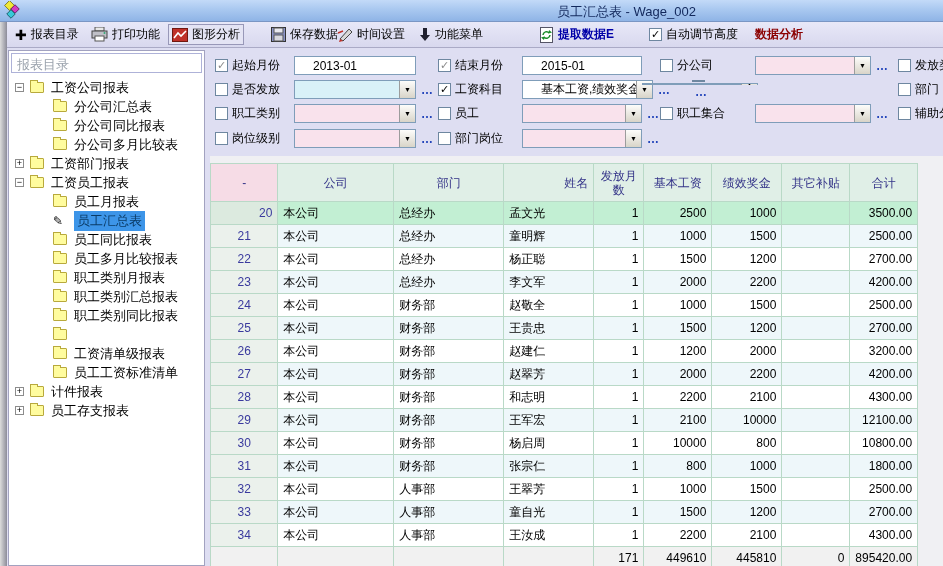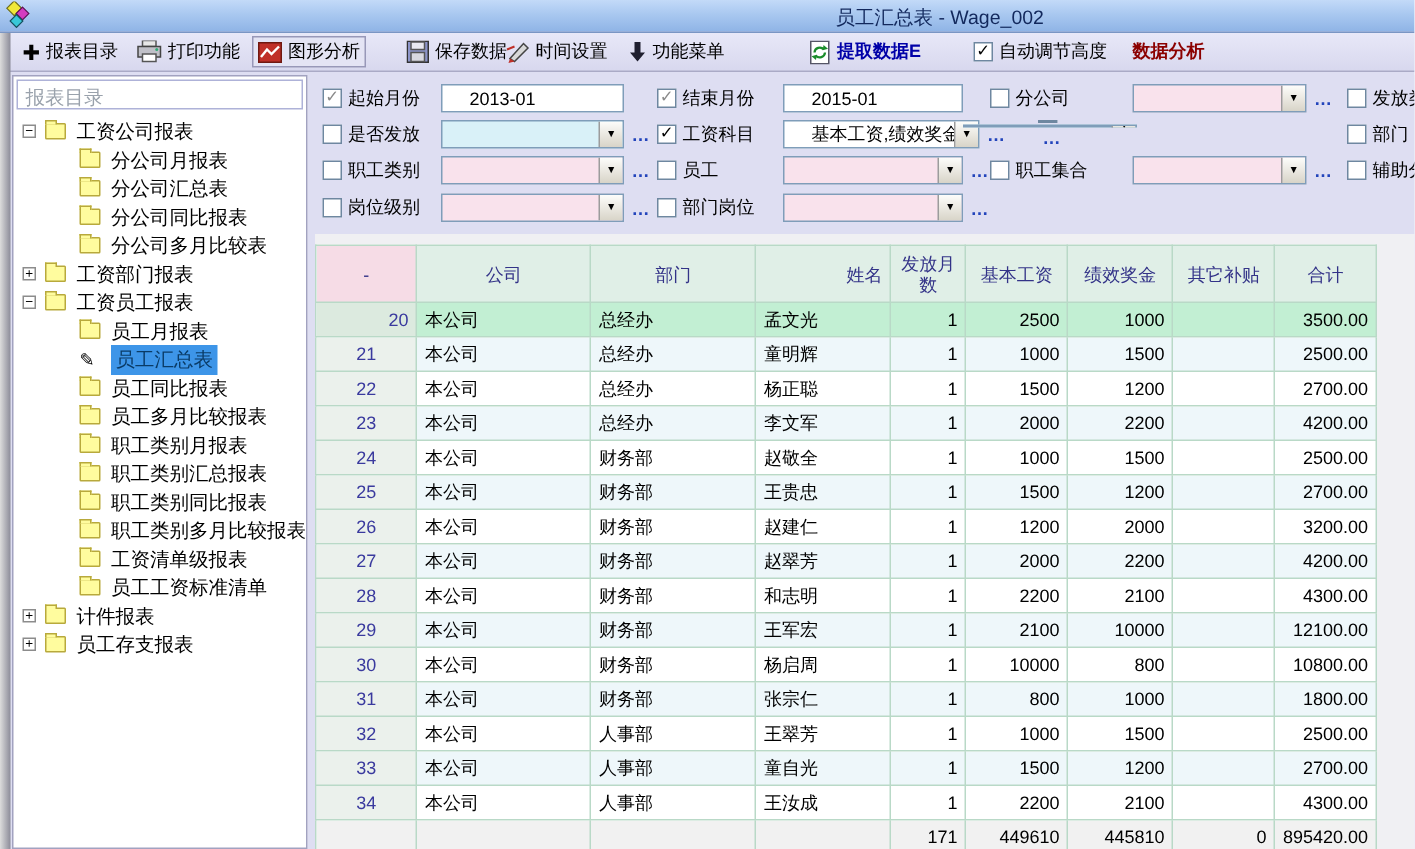--- a/index.html
+++ b/index.html
@@ -161,24 +161,20 @@
   <div class="sidebar">
     <div class="side-head">报表目录</div>
     <div class="tree">
         <div class="tree-row lvl0">
           <span class="expbox">−</span>
           <span class="folder"></span>
           <span class="tlabel">工资公司报表</span>
         </div>
         <div class="tree-row lvl1">
           <span class="folder"></span>
-          <span class="tlabel">分公司月报表</span>
-        </div>
-        <div class="tree-row lvl1">
-          <span class="folder"></span>
           <span class="tlabel">分公司汇总表</span>
         </div>
         <div class="tree-row lvl1">
           <span class="folder"></span>
           <span class="tlabel">分公司同比报表</span>
         </div>
         <div class="tree-row lvl1">
           <span class="folder"></span>
           <span class="tlabel">分公司多月比较表</span>
         </div>
@@ -215,21 +211,20 @@
         <div class="tree-row lvl1">
           <span class="folder"></span>
           <span class="tlabel">职工类别汇总报表</span>
         </div>
         <div class="tree-row lvl1">
           <span class="folder"></span>
           <span class="tlabel">职工类别同比报表</span>
         </div>
         <div class="tree-row lvl1">
           <span class="folder"></span>
-          <span class="tlabel">职工类别多月比较报表</span>
         </div>
         <div class="tree-row lvl1">
           <span class="folder"></span>
           <span class="tlabel">工资清单级报表</span>
         </div>
         <div class="tree-row lvl1">
           <span class="folder"></span>
           <span class="tlabel">员工工资标准清单</span>
         </div>
         <div class="tree-row lvl0">

